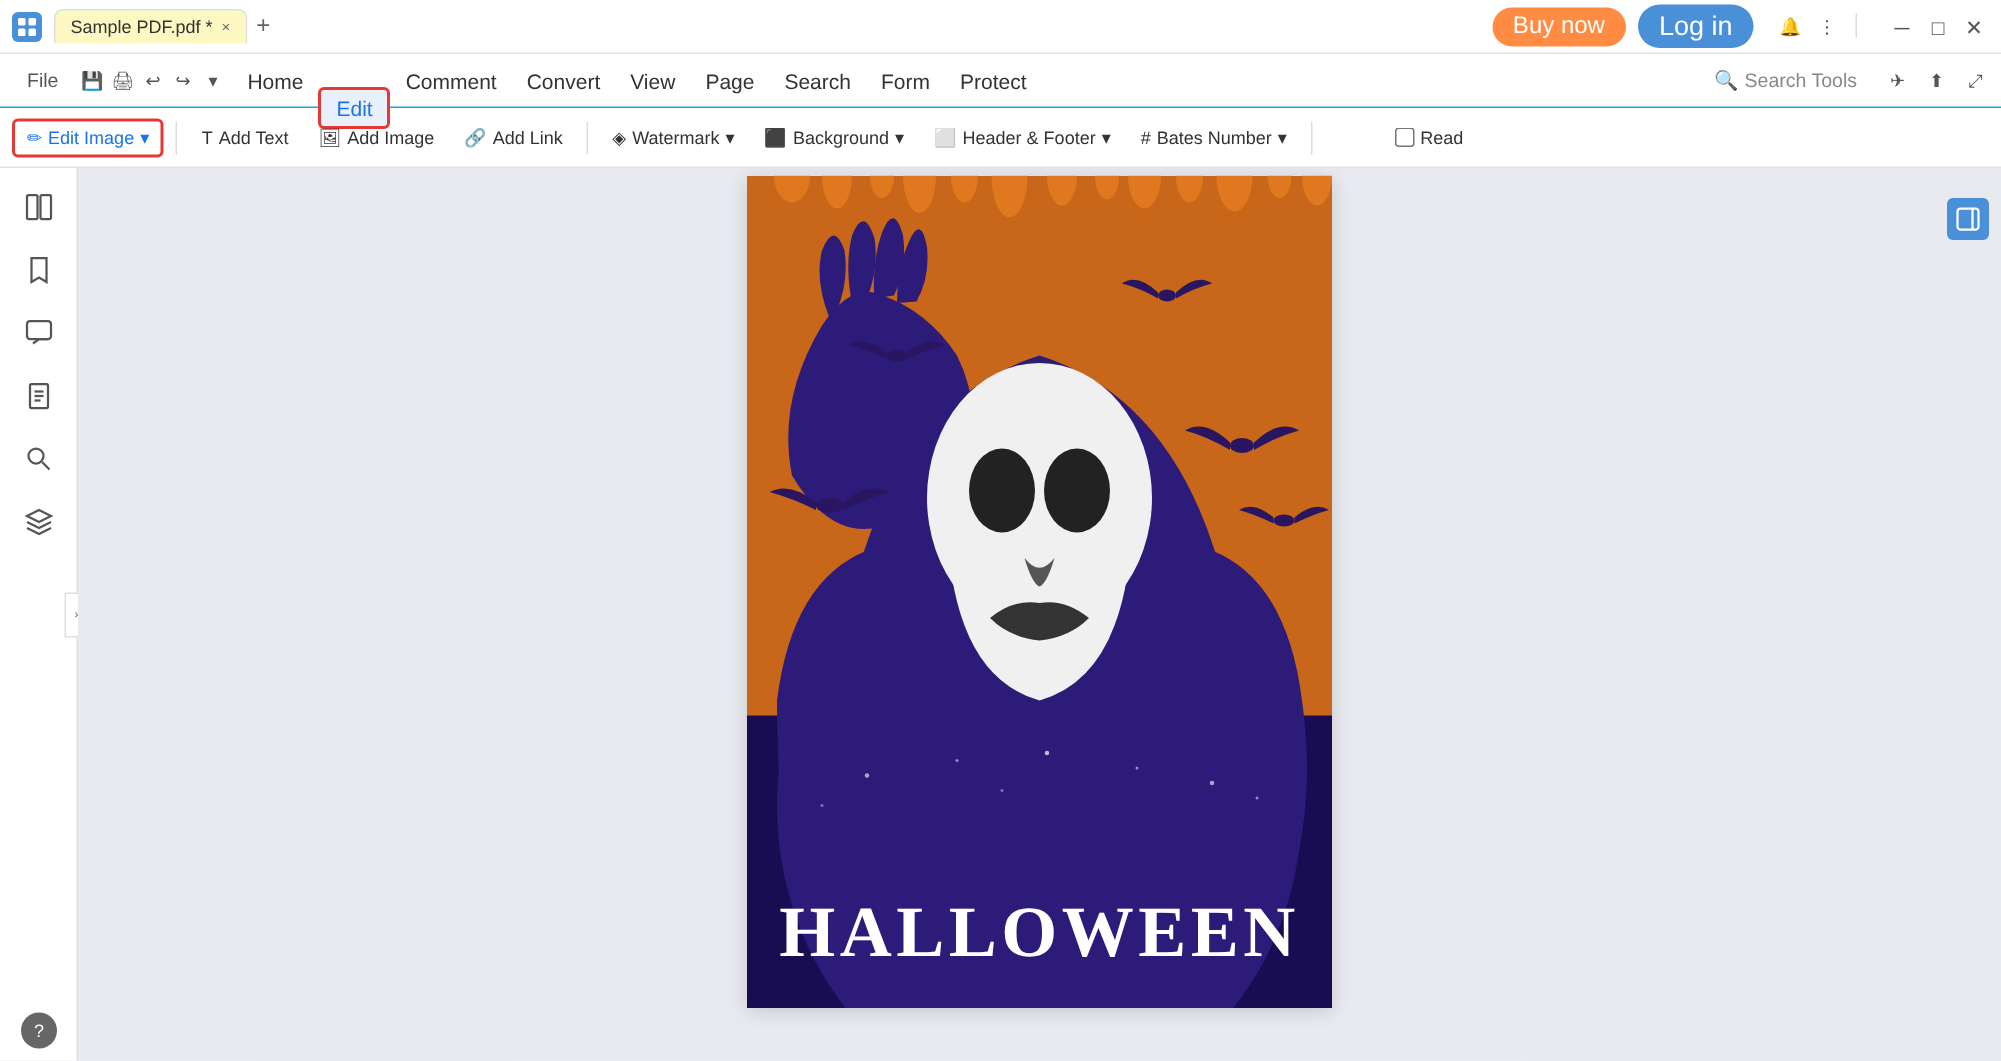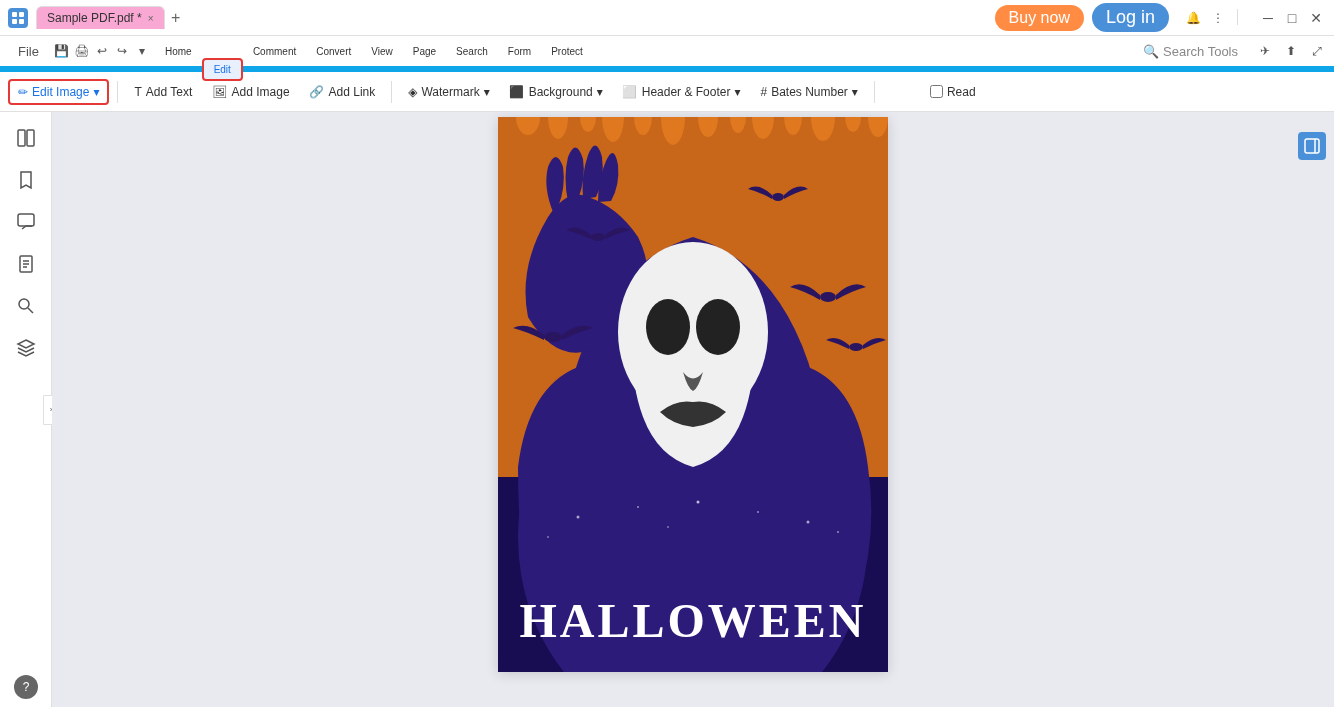--- a/index.html
+++ b/index.html
@@ -13,40 +13,40 @@
     }
     .titlebar-app-icon {
       width: 20px; height: 20px; background: #4a90d9; border-radius: 4px;
       display: flex; align-items: center; justify-content: center;
       margin-right: 8px; flex-shrink: 0;
     }
     .titlebar-app-icon svg { width: 14px; height: 14px; }
     .tab-area { display: flex; align-items: center; flex: 1; }
     .tab {
       display: flex; align-items: center; gap: 6px;
-      padding: 4px 10px; background: #f9a8d4; border-radius: 6px 6px 0 0;
+      padding: 4px 10px; background: #fef9c3; border-radius: 6px 6px 0 0;
       font-size: 12px; color: #333; cursor: pointer; border: 1px solid #ddd; border-bottom: none;
     }
     .tab-close { color: #666; font-size: 10px; cursor: pointer; }
     .tab-new { width: 22px; height: 22px; border-radius: 4px; border: none; background: transparent; cursor: pointer; font-size: 16px; color: #666; display: flex; align-items: center; justify-content: center; }
     .titlebar-right { display: flex; align-items: center; gap: 8px; margin-left: auto; }
     .btn-buy { background: #ff8c42; color: #fff; border: none; border-radius: 16px; padding: 4px 14px; font-size: 16px; cursor: pointer; }
     .btn-login { background: #4a90d9; color: #fff; border: none; border-radius: 16px; padding: 4px 14px; font-size: 18px; cursor: pointer; }
     .titlebar-icons { display: flex; gap: 6px; margin-left: 8px; }
     .titlebar-icon { width: 18px; height: 18px; display: flex; align-items: center; justify-content: center; cursor: pointer; color: #555; font-size: 12px; }
     .window-controls { display: flex; gap: 4px; margin-left: 8px; }
     .win-btn { width: 20px; height: 20px; display: flex; align-items: center; justify-content: center; cursor: pointer; color: #555; font-size: 14px; }
 
     
     .menubar {
       display: flex; align-items: center; background: #fff;
-      height: 36px; padding: 0 8px; border-bottom: 6px solid #0ea5e9;
+      height: 36px; padding: 0 8px; border-bottom: 1px solid #0ea5e9;
     }
     .menu-item {
-      padding: 4px 10px; font-size: 10px; color: #333; cursor: pointer; border-radius: 4px;
+      padding: 4px 10px; font-size: 14px; color: #333; cursor: pointer; border-radius: 4px;
     }
     .menu-item.active {
       background: #e8f0fe; color: #1a73e8;
       border: 2px solid #e53935; border-radius: 4px; margin-top: 36px;
     }
     .menubar-right { margin-left: auto; display: flex; align-items: center; gap: 8px; }
     .search-tools-btn {
       display: flex; align-items: center; gap: 4px; padding: 4px 10px;
       font-size: 13px; color: #888; cursor: pointer;
     }

